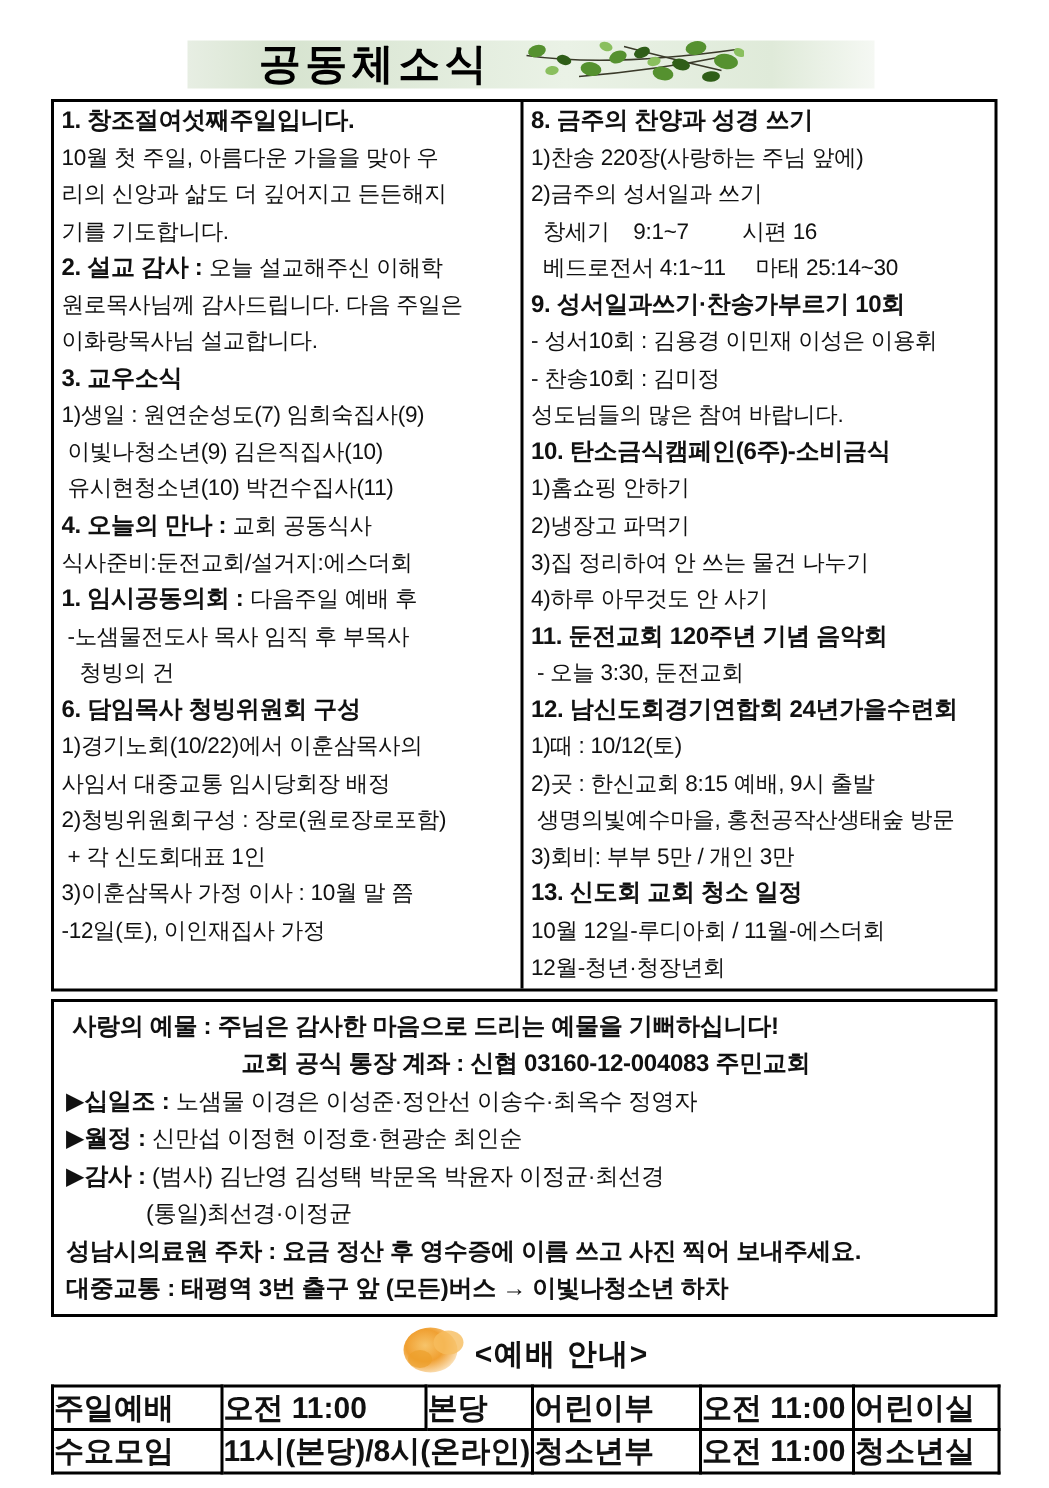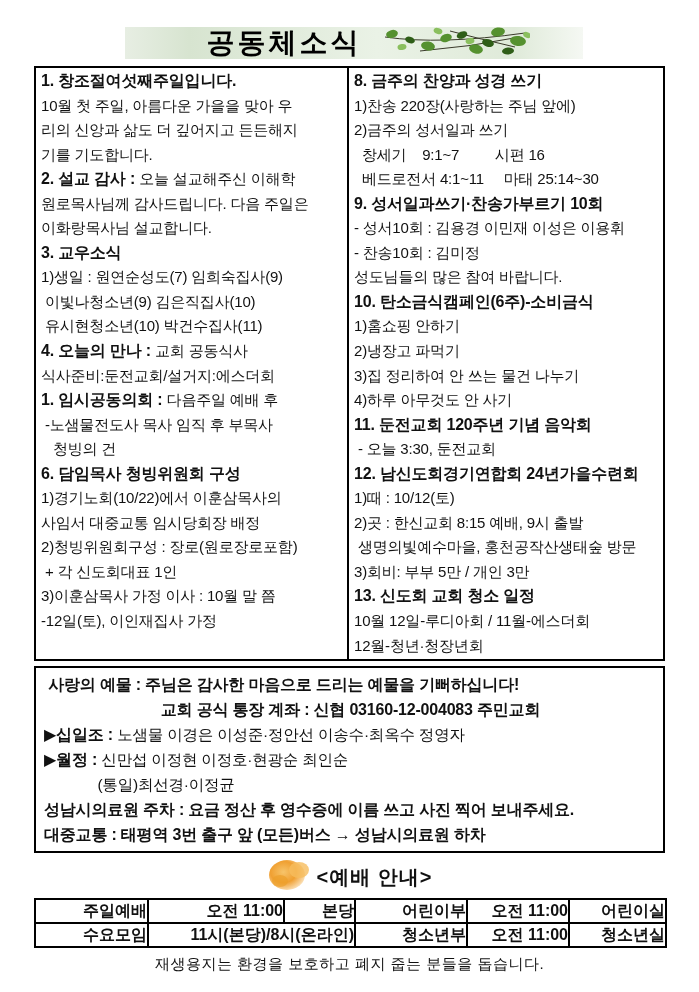--- a/index.html
+++ b/index.html
@@ -12,21 +12,21 @@
   .header-row{
     margin:25px auto 5px;width:430px;height:36px;position:relative;
     display:flex;align-items:center;justify-content:flex-start;
   }
   .header-band{
     position:absolute;left:-10px;right:-18px;top:2px;bottom:2px;
     background:linear-gradient(90deg,#e7eee3 0%,#d7e4d0 14%,#eaf2e6 55%,#dfead9 85%,#f5f8f3 100%);
     z-index:0;
   }
   .page-title{
-    position:relative;z-index:1;margin-left:72px;
+    position:relative;z-index:1;margin-left:38px;
     font-family:"Liberation Serif","DejaVu Serif",serif;
     font-size:28px;font-weight:bold;letter-spacing:3px;color:#000;
   }
   .leaf-wrap{position:relative;z-index:1;margin-left:18px;}
   
   .main-box{
     margin:0 34px;border:2px solid #000;
     display:grid;grid-template-columns:311px 316px;
   }
   .col{padding:1px 0 1px 5px;}
@@ -45,22 +45,22 @@
   
   .worship-head{
     margin:7px auto 4px;display:flex;align-items:center;justify-content:center;gap:4px;height:34px;
   }
   .worship-title{font-size:20px;font-weight:bold;letter-spacing:1px;}
   
   table.worship{
     margin:0 34px;width:631px;border-collapse:collapse;table-layout:fixed;
   }
   table.worship td{
-    border:2px solid #000;text-align:right;font-weight:bold;
-    font-size:16px;height:22px;padding:0;white-space:nowrap;overflow:hidden;
+    border:2px solid #000;text-align:left;font-weight:bold;
+    font-size:20px;height:22px;padding:0;white-space:nowrap;overflow:hidden;
   }
   
   .page-footer{
     margin-top:7px;text-align:center;font-size:15px;letter-spacing:0.5px;
   }
 </style>
 </head>
 <body>
 
 <div class="header-row">
@@ -149,23 +149,24 @@
       <div class="line"><span>10월 12일-루디아회 / 11월-에스더회</span></div>
       <div class="line"><span>12월-청년·청장년회</span></div>
     </div>
 </div>
 
 <div class="offering-box">
     <div class="line"><b> 사랑의 예물 : 주님은 감사한 마음으로 드리는 예물을 기뻐하십니다!</b></div>
     <div class="line center"><b>교회 공식 통장 계좌 : 신협 03160-12-004083   주민교회</b></div>
     <div class="line"><b>▶십일조 : </b><span>노샘물 이경은 이성준·정안선 이송수·최옥수 정영자</span></div>
     <div class="line"><b>▶월정 : </b><span>신만섭 이정현 이정호·현광순 최인순</span></div>
+    <div class="line"><b>▶감사 : </b><span>(범사) 김난영 김성택 박문옥 박윤자 이정균·최선경</span></div>
     <div class="line"><span>             (통일)최선경·이정균</span></div>
     <div class="line"><b>성남시의료원 주차 : 요금 정산 후 영수증에 이름 쓰고 사진 찍어 보내주세요.</b></div>
-    <div class="line"><b>대중교통 : 태평역 3번 출구 앞 (모든)버스 → 성남시의료원 하차</b></div>
+    <div class="line"><b>대중교통 : 태평역 3번 출구 앞 (모든)버스 → 이빛나청소년 하차</b></div>
   </div>
 
 <div class="worship-head">
   <span>
     <svg width="46" height="32" viewBox="0 0 46 32">
       <defs>
         <radialGradient id="og" cx="40%" cy="40%" r="65%">
           <stop offset="0%" stop-color="#f7c46a"></stop>
           <stop offset="55%" stop-color="#f0a032"></stop>
           <stop offset="100%" stop-color="#fbe3bd"></stop>

